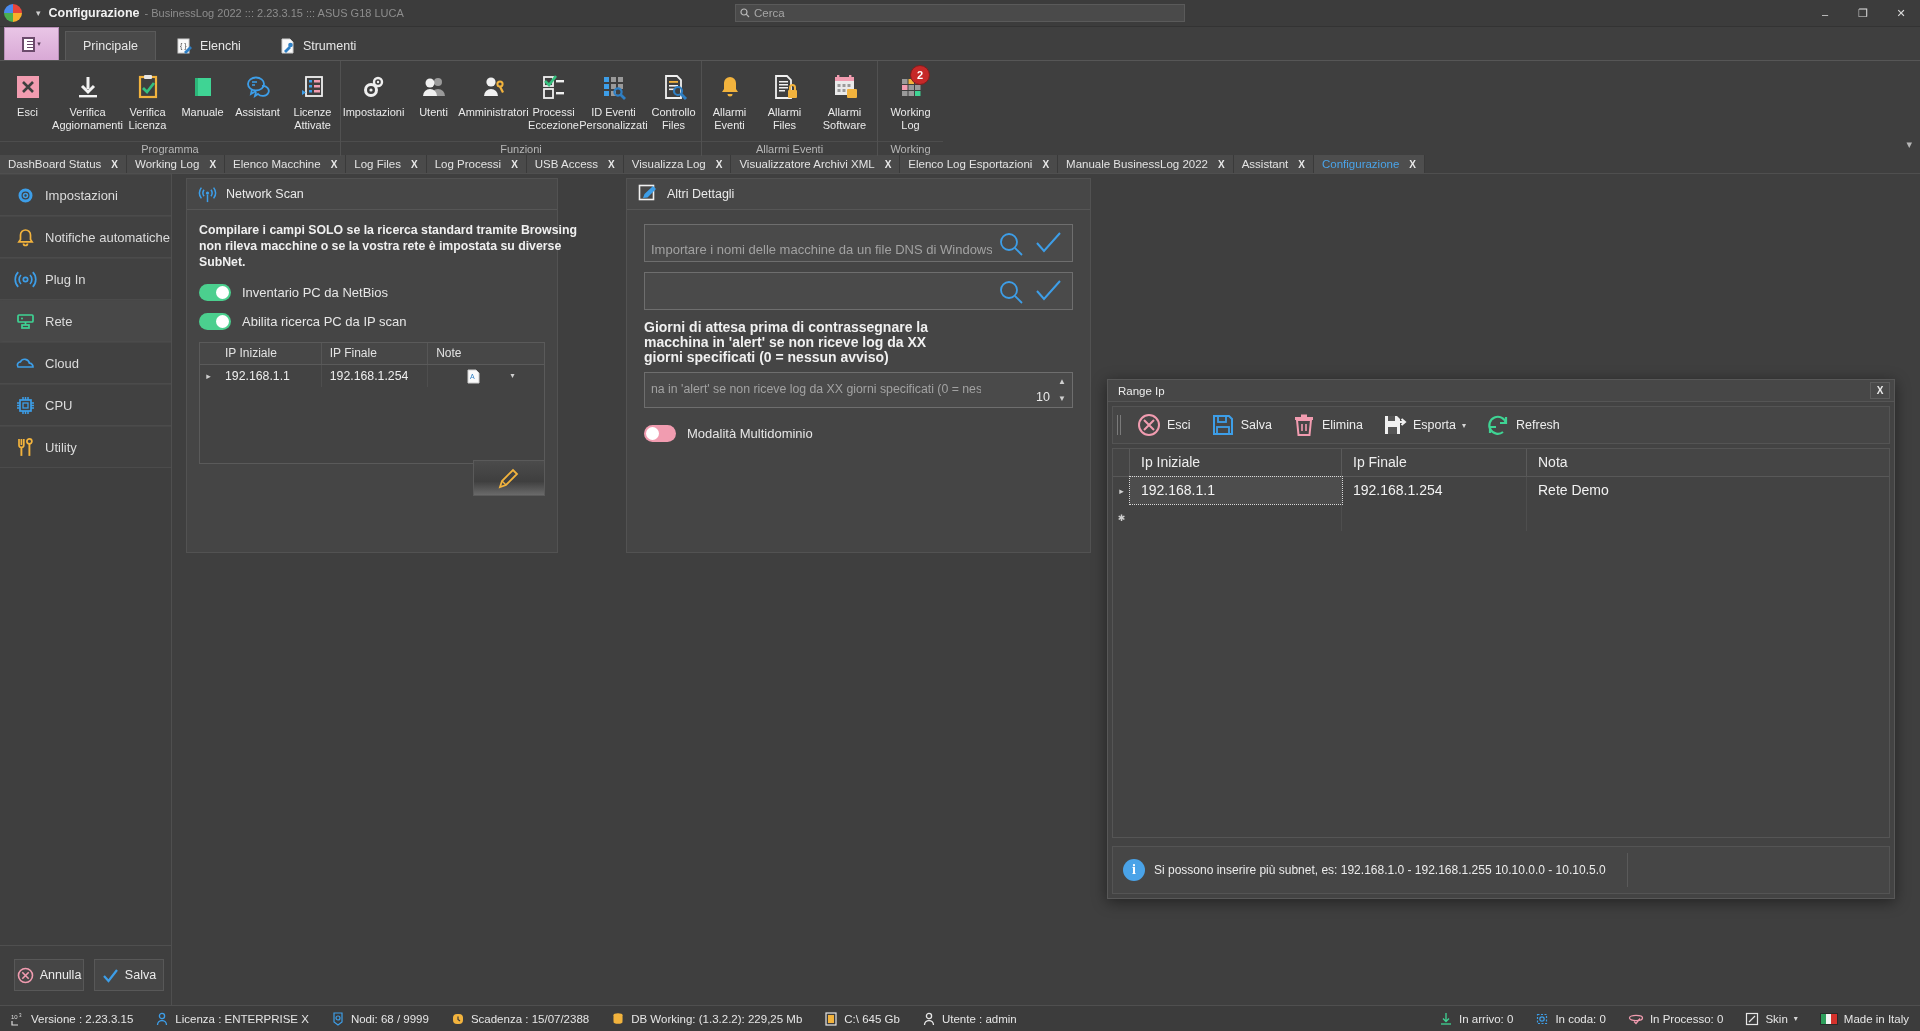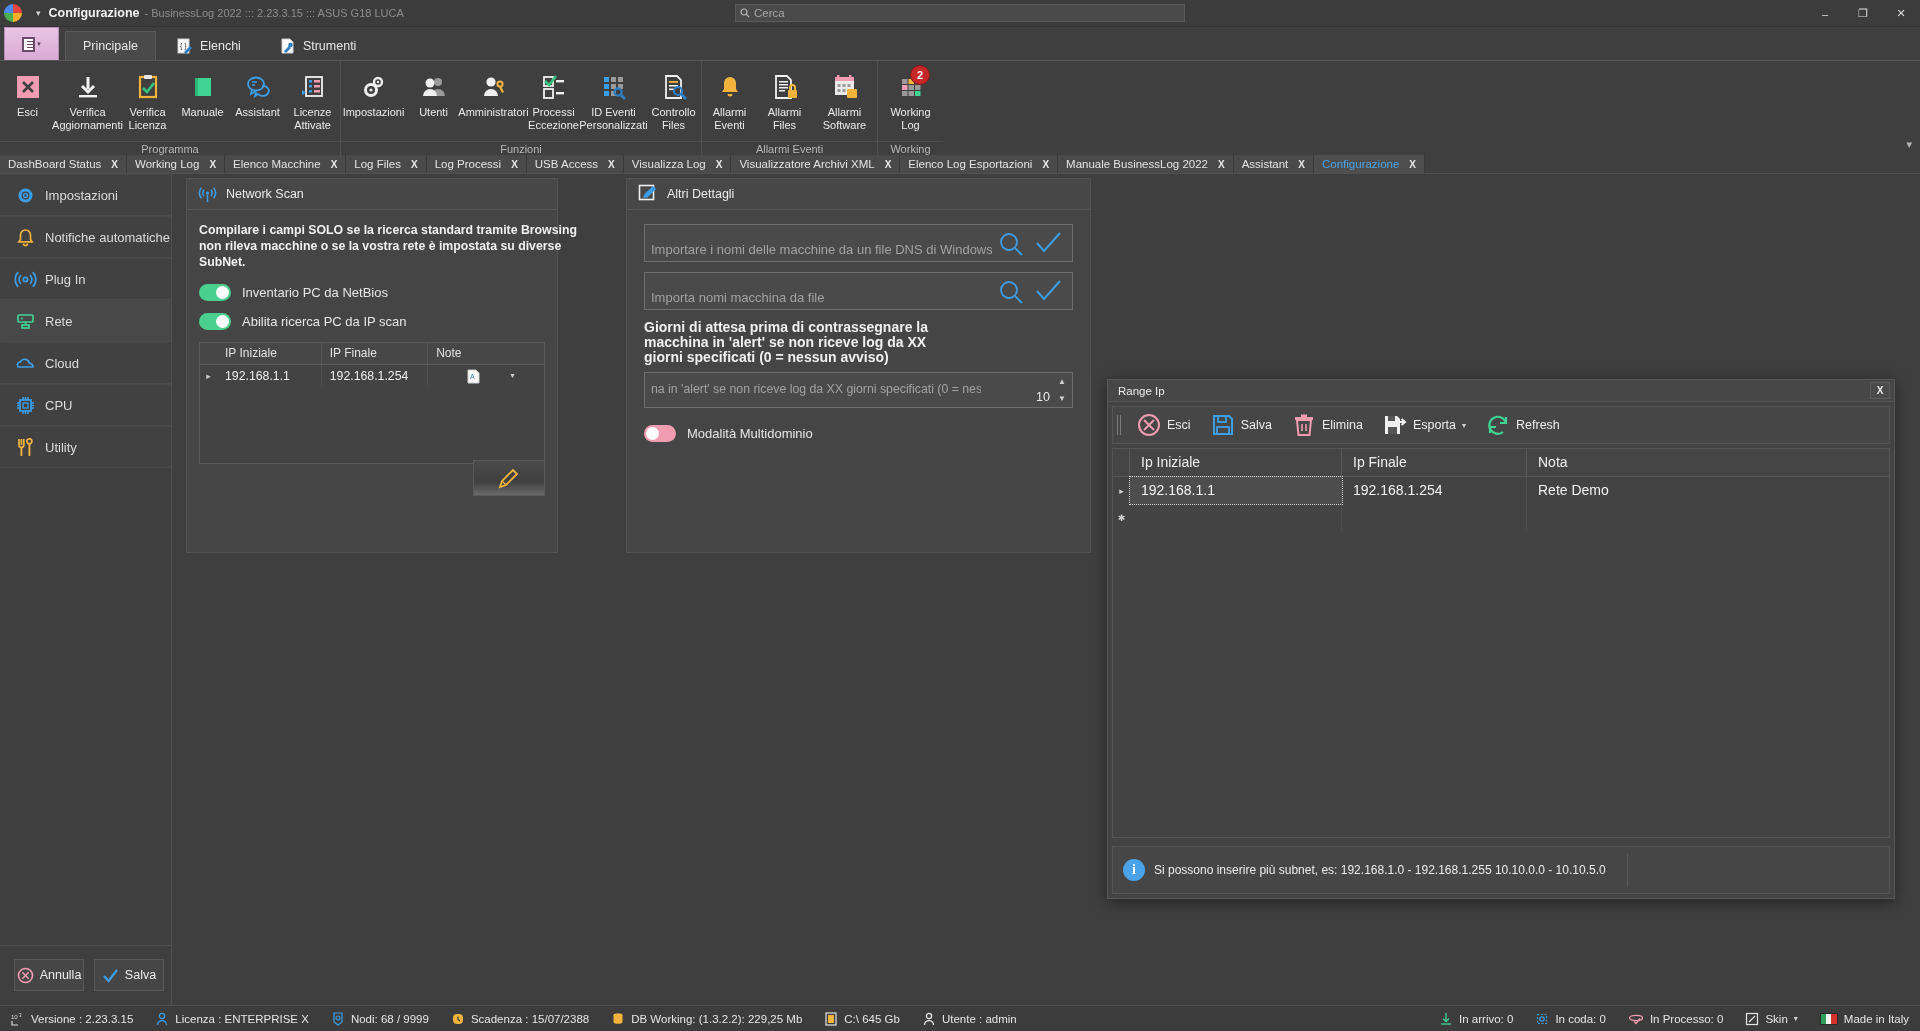--- a/index.html
+++ b/index.html
@@ -765,21 +765,20 @@
             </svg>
         </span>
         <span class="fic" style="right:10px;">
           <svg width="28" height="26" viewBox="0 0 28 26">
               <path d="M3 12 l7 8 L26 2" fill="none" stroke="#3d9ee8" stroke-width="2"></path>
             </svg>
         </span>
       </div>
 
       <div class="ifield">
-        <input type="text" placeholder="Importa nomi macchina da file" style="">
         <span class="fic" style="right:48px;">
           <svg width="26" height="26" viewBox="0 0 26 26">
               <circle cx="11" cy="11" r="8" fill="none" stroke="#3d9ee8" stroke-width="1.8"></circle>
               <line x1="17" y1="17" x2="24" y2="24" stroke="#3d9ee8" stroke-width="1.8"></line>
             </svg>
         </span>
         <span class="fic" style="right:10px;">
           <svg width="28" height="26" viewBox="0 0 28 26">
               <path d="M3 12 l7 8 L26 2" fill="none" stroke="#3d9ee8" stroke-width="2"></path>
             </svg>

